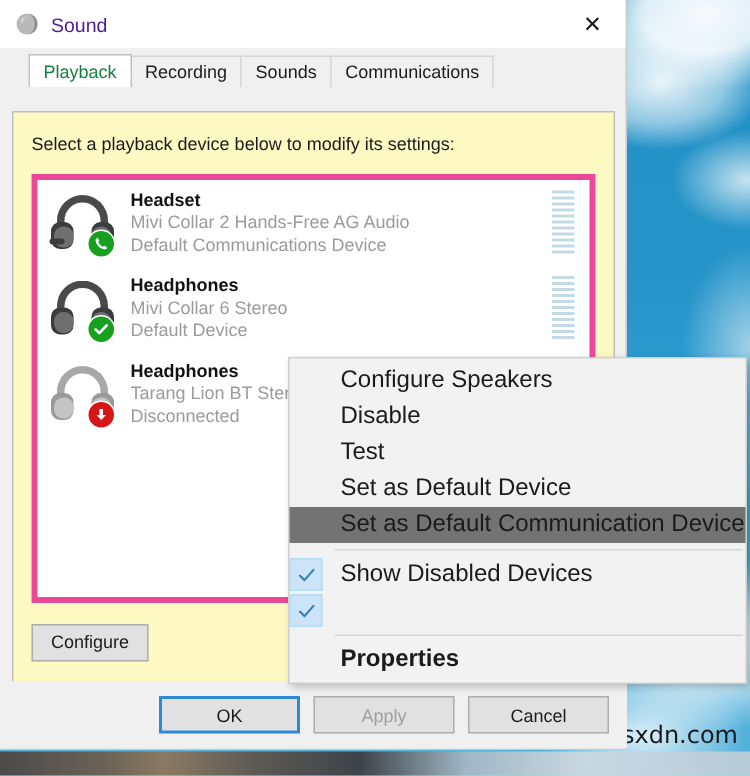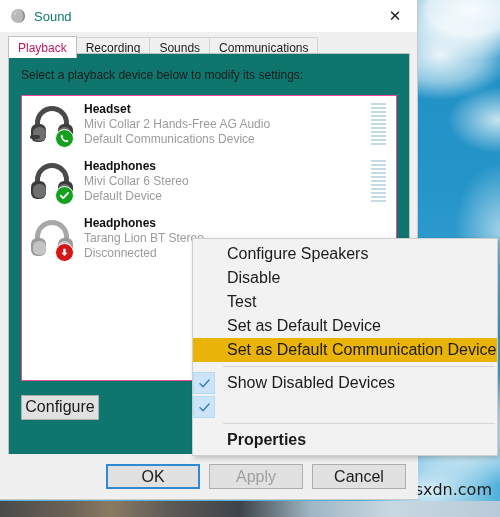--- a/index.html
+++ b/index.html
@@ -43,21 +43,21 @@
     border-left: none; border-top: none;
   }
   #titlebar {
     height: 32px; background: #ffffff;
     display: flex; align-items: center;
     padding-left: 10px;
     position: relative;
   }
   #title-icon { width: 16px; height: 16px; position: relative; flex: 0 0 auto; }
   #title-text {
-    font-size: 13px; color: #0f766e; margin-left: 8px;
+    font-size: 13px; color: #4c1d95; margin-left: 8px;
     font-family: "Liberation Sans", sans-serif;
   }
   #close-btn {
     position: absolute; right: 0; top: 0;
     width: 44px; height: 32px;
     display: flex; align-items: center; justify-content: center;
     font-size: 15px; color: #1b1b1b; cursor: default;
     font-family: "DejaVu Sans", sans-serif;
   }
 
@@ -75,41 +75,42 @@
     border: 1px solid #d4d4d4;
     border-bottom: none;
     margin-right: -1px;
     cursor: default;
   }
   .tab.active {
     background: #ffffff;
     border-color: #c0c0c0;
     height: 22px;
     z-index: 3;
-    color: #be185d;
+    color: #15803d;
+    margin-left: 11px;
   }
 
   
   #tabpage {
-    position: absolute; left: 8px; top: 53px;
+    position: absolute; left: 8px; top: 74px;
     width: 402px; height: 407px;
-    background: #0f766e;
+    background: #fef9c3;
     border: 1px solid #c0c0c0;
   }
   #instruction {
     font-size: 12px; color: #1b1b1b;
     margin: 14px 0 8px 12px;
   }
 
   
   #device-list {
     position: absolute; left: 12px; top: 41px;
     width: 376px; height: 286px;
     background: #ffffff;
-    border: 1px solid #ec4899;
+    border: 4px solid #ec4899;
     overflow: hidden;
   }
   .device-row {
     height: 57px;
     display: flex; align-items: center;
     padding-left: 8px; padding-right: 6px;
     cursor: default;
     position: relative;
   }
   .device-row.selected { background: #cce4f7; }
@@ -199,21 +200,21 @@
   
   #btn-row {
     position: absolute; left: 12px; top: 340px;
     width: 376px; height: 26px;
     display: flex; align-items: center;
   }
   .btn {
     height: 25px; min-width: 74px; padding: 0 10px;
     background: #e1e1e1;
     border: 1px solid #adadad;
-    font-size: 16px; color: #1b1b1b;
+    font-size: 12px; color: #1b1b1b;
     display: flex; align-items: center; justify-content: center;
     cursor: default;
     font-family: "Liberation Sans", sans-serif;
   }
   #btn-configure { width: 78px; }
   #split-wrap { margin-left: auto; display: flex; }
   #btn-setdefault {
     width: 78px; border-right: none;
   }
   #btn-setdefault-arrow {
@@ -243,21 +244,21 @@
     box-shadow: 2px 2px 5px rgba(0,0,0,0.22);
     padding: 3px 0 3px 0;
     z-index: 50;
   }
   .mi {
     height: 24px; display: flex; align-items: center;
     font-size: 16px; color: #1b1b1b;
     padding-left: 34px; cursor: default;
     position: relative;
   }
-  .mi.highlight { background: #eab308; }
+  .mi.highlight { background: #737373; }
   .mi.bold { font-weight: bold; }
   .mi .check-box {
     position: absolute; left: 0px; top: 1px;
     width: 22px; height: 22px;
     background: #cce4f7; border: 1px solid #b5dcf5;
     display: flex; align-items: center; justify-content: center;
   }
   .mi .check-box svg { display: block; }
   .menu-sep {
     height: 1px; background: #d6d6d6; margin: 4px 2px 4px 30px;

